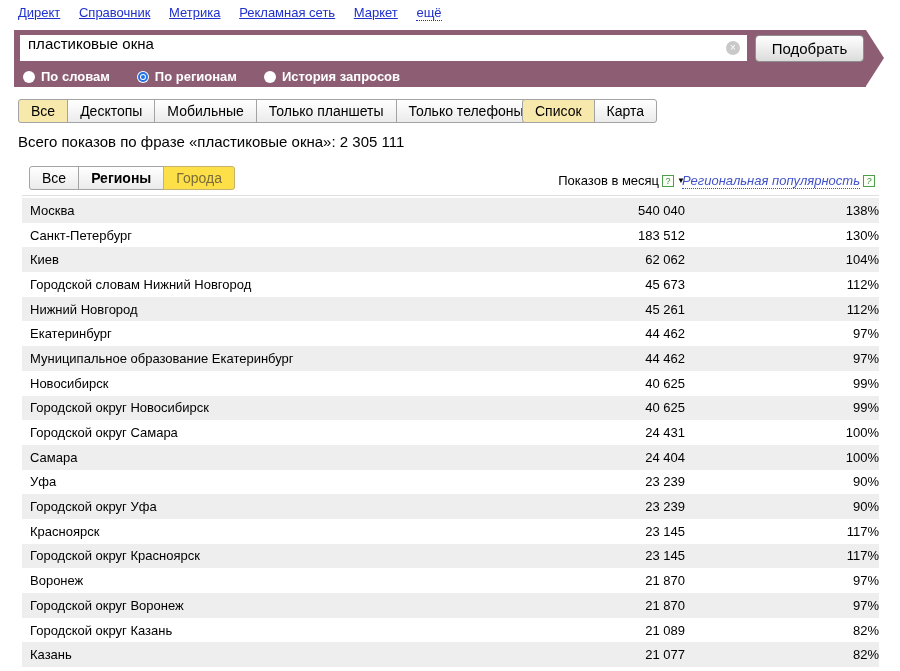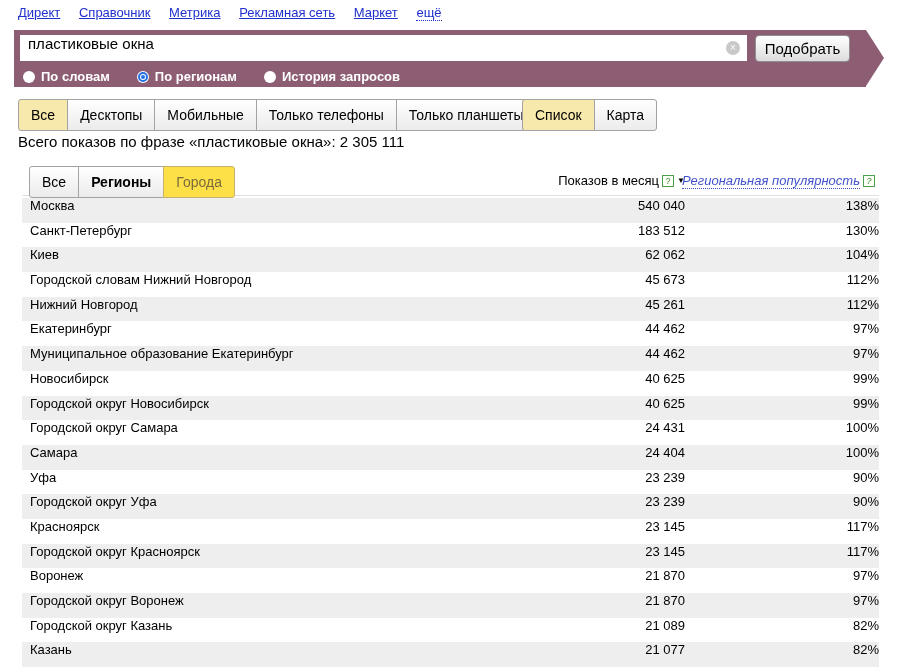--- a/index.html
+++ b/index.html
@@ -24,36 +24,36 @@
   .input-wrap { position:absolute; left:6px; top:5px; width:727px; height:26px; background:#fff; }
   .search-input {
     width:100%; height:100%; border:none; outline:none; background:transparent;
     font-size:15px; padding:0 28px 16px 8px; font-family:inherit; color:#000;
   }
   .clear-btn {
     position:absolute; right:7px; top:6px; width:14px; height:14px; border-radius:50%;
     background:#c9c9c9; color:#fff; font-size:10px; line-height:14px; text-align:center; cursor:pointer;
   }
   .submit-btn {
-    position:absolute; left:741px; top:5px; width:95px; height:27px;
+    position:absolute; left:741px; top:5px; width:109px; height:27px;
     border:1px solid #8f8f8f; border-radius:4px; background:linear-gradient(#ffffff,#dcdcdc);
     font-size:15px; font-family:inherit; color:#000; cursor:pointer;
   }
   .modes-row { position:absolute; left:9px; top:39px; display:flex; align-items:center; }
   .mode { display:flex; align-items:center; margin-right:27px; cursor:pointer; }
   .radio { width:12px; height:12px; border-radius:50%; background:#fff; margin-right:6px; position:relative; }
   .radio.selected::before { content:""; position:absolute; inset:1px; border:2px solid #2471e6; border-radius:50%; }
   .radio.selected::after  { content:""; position:absolute; inset:4px; background:#2471e6; border-radius:50%; }
   .mode-label { color:#fff; font-size:13px; font-weight:bold; }
 
   
   .tabs-row { position:absolute; top:99px; left:18px; width:870px; height:26px; }
   .btn-group { display:inline-flex; }
   .tab {
-    height:32px; padding:0 12px; font-size:14px; font-family:inherit; color:#000;
+    height:24px; padding:0 12px; font-size:14px; font-family:inherit; color:#000;
     background:linear-gradient(#ffffff,#ebebeb); border:1px solid #a3a3a3; margin-left:-1px; cursor:pointer;text-align:right;
   }
   .btn-group .tab:first-child { border-radius:3px 0 0 3px; margin-left:0; }
   .btn-group .tab:last-child  { border-radius:0 3px 3px 0; }
   .tab.selected { background:#f7e8ac; }
   .view-group { position:absolute; left:504px; top:0; }
 
   
   .summary { position:absolute; top:133px; left:18px; font-size:15px; color:#000; }
 
@@ -69,21 +69,21 @@
   .hdr-shows { position:absolute; right:194px; top:8px; font-size:13px; display:flex; align-items:center; cursor:pointer; }
   .hdr-pop   { position:absolute; right:4px;  top:8px; font-size:13px; display:flex; align-items:center;font-style:italic; }
   .help-icon {
     display:inline-block; width:12px; height:12px; border:1px solid #4d9e4d; color:#3e8e3e;
     font-size:9px; line-height:11px; text-align:center; margin-left:3px; background:#fbfff5; cursor:pointer;
   }
   .sort-icon { font-size:8px; margin-left:3px; color:#000; }
   .pop-link { color:#4152c9; border-bottom:1px dotted #4152c9; cursor:pointer; }
 
   .table-body { margin-top:2px; }
-  .row { display:flex; height:24.7px; font-size:13px; }
+  .row { display:flex; align-items:center; height:24.7px; font-size:13px; }
   .row.alt { background:#eeeeee; }
   .c-name  { flex:1; padding-left:8px; white-space:nowrap; overflow:hidden; }
   .c-shows { width:140px; text-align:right; }
   .c-pct   { width:194px; text-align:right; }
 </style>
 </head>
 <body>
 
 <nav class="top-nav">
   <a class="nav-link">Директ</a>
@@ -114,22 +114,22 @@
       <span class="mode-label">История запросов</span>
     </label>
   </div>
 </div>
 
 <div class="tabs-row">
   <div class="btn-group">
     <button class="tab selected">Все</button>
     <button class="tab">Десктопы</button>
     <button class="tab">Мобильные</button>
+    <button class="tab">Только планшеты</button>
     <button class="tab">Только телефоны</button>
-    <button class="tab">Только планшеты</button>
   </div>
   <div class="btn-group view-group">
     <button class="tab selected">Список</button>
     <button class="tab">Карта</button>
   </div>
 </div>
 
 <div class="summary">Всего показов по фразе «пластиковые окна»: 2 305 111</div>
 
 <div class="table">

